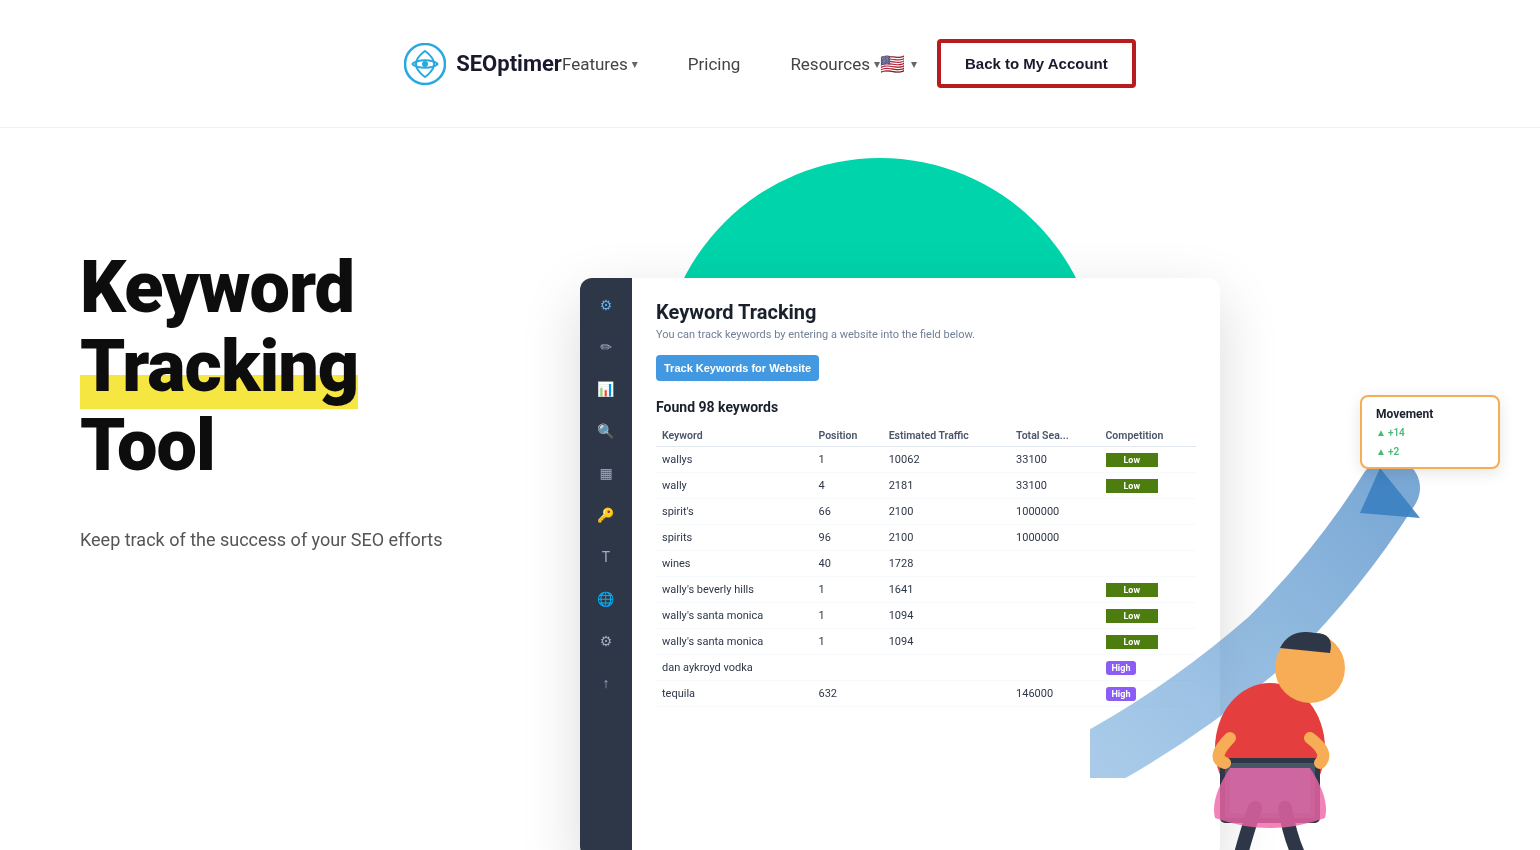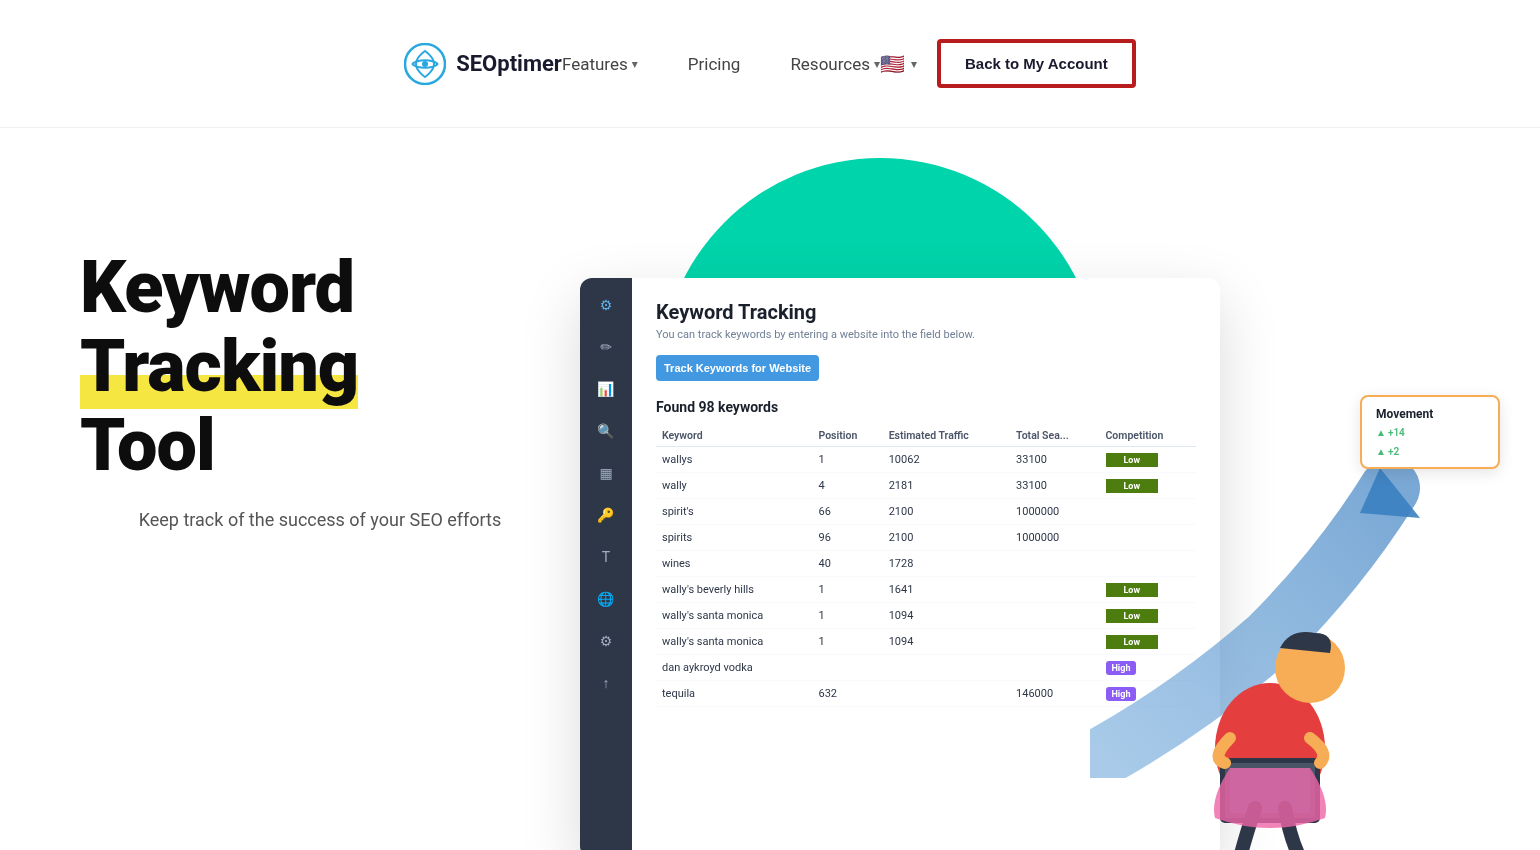--- a/index.html
+++ b/index.html
@@ -97,25 +97,24 @@
       font-weight: 900;
       line-height: 1.1;
       color: #0d0d0d;
       letter-spacing: -1px;
     }
     .highlight-word {
       background: linear-gradient(transparent 60%, #f5e642 60%);
       display: inline;
     }
     .hero-subtitle {
-      margin-top: 20px;
+      margin-top: 40px;
       font-size: 18px;
       color: #555;
       line-height: 1.5;
-      text-align: center;
     }
 
     
     .right-content {
       flex: 1;
       position: relative;
       height: 100%;
     }
 
     

